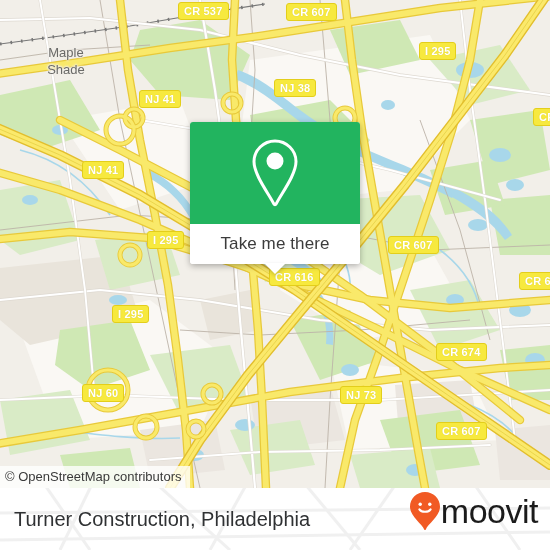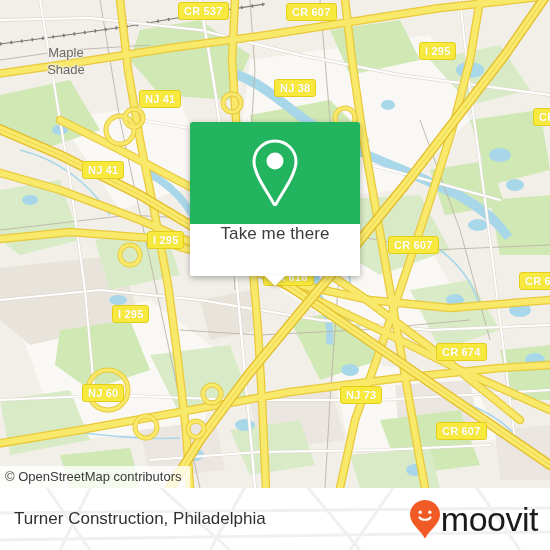--- a/index.html
+++ b/index.html
@@ -86,25 +86,25 @@
   }
   #popup-top {
     height: 102px;
     background: #22b45f;
     border-radius: 3px 3px 0 0;
     display: flex;
     align-items: center;
     justify-content: center;
   }
   #popup-bottom {
-    height: 52px;
+    height: 40px;
     background: #ffffff;
     border-radius: 0 0 3px 3px;
     display: flex;
-    align-items: flex-start;
+    align-items: center;
     justify-content: center;
   }
   #popup-label {
     color: #3c3c3c;
     font-size: 17px;
     letter-spacing: 0.1px;
   }
   #popup-tail {
     position: absolute;
     left: 50%;
@@ -127,29 +127,29 @@
     background: #ffffff;
     overflow: hidden;
   }
   #bottombar-bg { position: absolute; left: 0; top: 0; }
   #bottom-title {
     position: absolute;
     left: 14px;
     top: 0;
     height: 62px;
     line-height: 62px;
-    font-size: 17px;
+    font-size: 20px;
     color: #2f3133;
     white-space: nowrap;
   }
   #brand {
     position: absolute;
     right: 12px;
     top: 0;
-    height: 62px;
+    height: 46px;
     display: flex;
     align-items: center;
     gap: 0;
   }
   #brand-text {
     font-size: 34px;
     line-height: 34px;
     color: #1b1b1b;
     letter-spacing: -0.5px;
     font-weight: normal;
@@ -356,21 +356,21 @@
     <div class="shield" style="left:178px; top:2px;">CR 537</div>
     <div class="shield" style="left:286px; top:3px;">CR 607</div>
     <div class="shield" style="left:419px; top:42px;">I 295</div>
     <div class="shield" style="left:139px; top:90px;">NJ 41</div>
     <div class="shield" style="left:240px; top:79px;margin-left:34px;">NJ 38</div>
     <div class="shield" style="left:533px; top:108px;">CR</div>
     <div class="shield" style="left:82px;  top:161px;">NJ 41</div>
     <div class="shield" style="left:147px; top:231px;">I 295</div>
     <div class="shield" style="left:388px; top:236px;">CR 607</div>
     <div class="shield" style="left:519px; top:272px;">CR 67</div>
-    <div class="shield" style="left:263px; top:268px;">CR 616</div>
+    <div class="shield" style="left:269px; top:268px;">CR 616</div>
     <div class="shield" style="left:112px; top:305px;">I 295</div>
     <div class="shield" style="left:436px; top:343px;">CR 674</div>
     <div class="shield" style="left:82px;  top:384px;">NJ 60</div>
     <div class="shield" style="left:340px; top:386px;">NJ 73</div>
     <div class="shield" style="left:436px; top:422px;">CR 607</div>
     <div class="shield" style="left:177px; top:458px;margin-top:40px;">CR 673</div>
 
     <div id="popup">
       <div id="popup-top">
         <svg width="54" height="72" viewBox="0 0 54 72">

